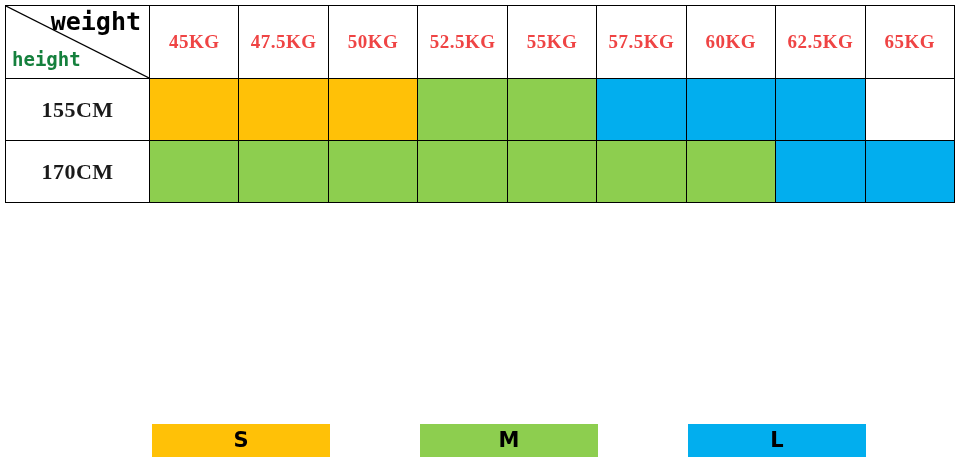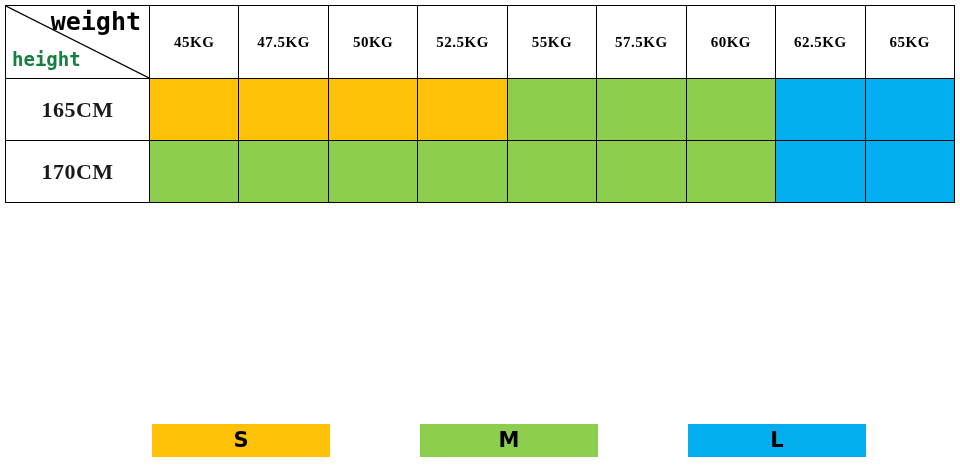--- a/index.html
+++ b/index.html
@@ -74,23 +74,23 @@
     font-family: "DejaVu Sans Mono", "Liberation Mono", monospace;
     font-size: 19px;
     color: #15803d;
     letter-spacing: 0px;
     line-height: 1;
   }
 
   .weight-head {
     height: 72px;
     font-family: "Liberation Serif", serif;
-    font-size: 15px;
+    font-size: 19px;
     font-weight: bold;
-    color: #000000;
+    color: #ef4444;
     letter-spacing: 0.5px;
   }
 
   .height-head {
     width: 143px;
     height: 61px;
     font-family: "Liberation Serif", serif;
     font-size: 22px;
     font-weight: bold;
     color: #1a1a1a;
@@ -150,30 +150,30 @@
         <th class="weight-head">52.5KG</th>
         <th class="weight-head">55KG</th>
         <th class="weight-head">57.5KG</th>
         <th class="weight-head">60KG</th>
         <th class="weight-head">62.5KG</th>
         <th class="weight-head">65KG</th>
       </tr>
     </thead>
     <tbody>
       <tr>
-        <th class="height-head">165CM</th>
-        <td class="cell s-cell"></td>
+        <th class="height-head">155CM</th>
         <td class="cell s-cell"></td>
         <td class="cell s-cell"></td>
         <td class="cell s-cell"></td>
         <td class="cell m-cell"></td>
         <td class="cell m-cell"></td>
-        <td class="cell m-cell"></td>
         <td class="cell l-cell"></td>
         <td class="cell l-cell"></td>
+        <td class="cell l-cell"></td>
+        <td class="cell none-cell"></td>
       </tr>
       <tr>
         <th class="height-head">170CM</th>
         <td class="cell m-cell"></td>
         <td class="cell m-cell"></td>
         <td class="cell m-cell"></td>
         <td class="cell m-cell"></td>
         <td class="cell m-cell"></td>
         <td class="cell m-cell"></td>
         <td class="cell m-cell"></td>

